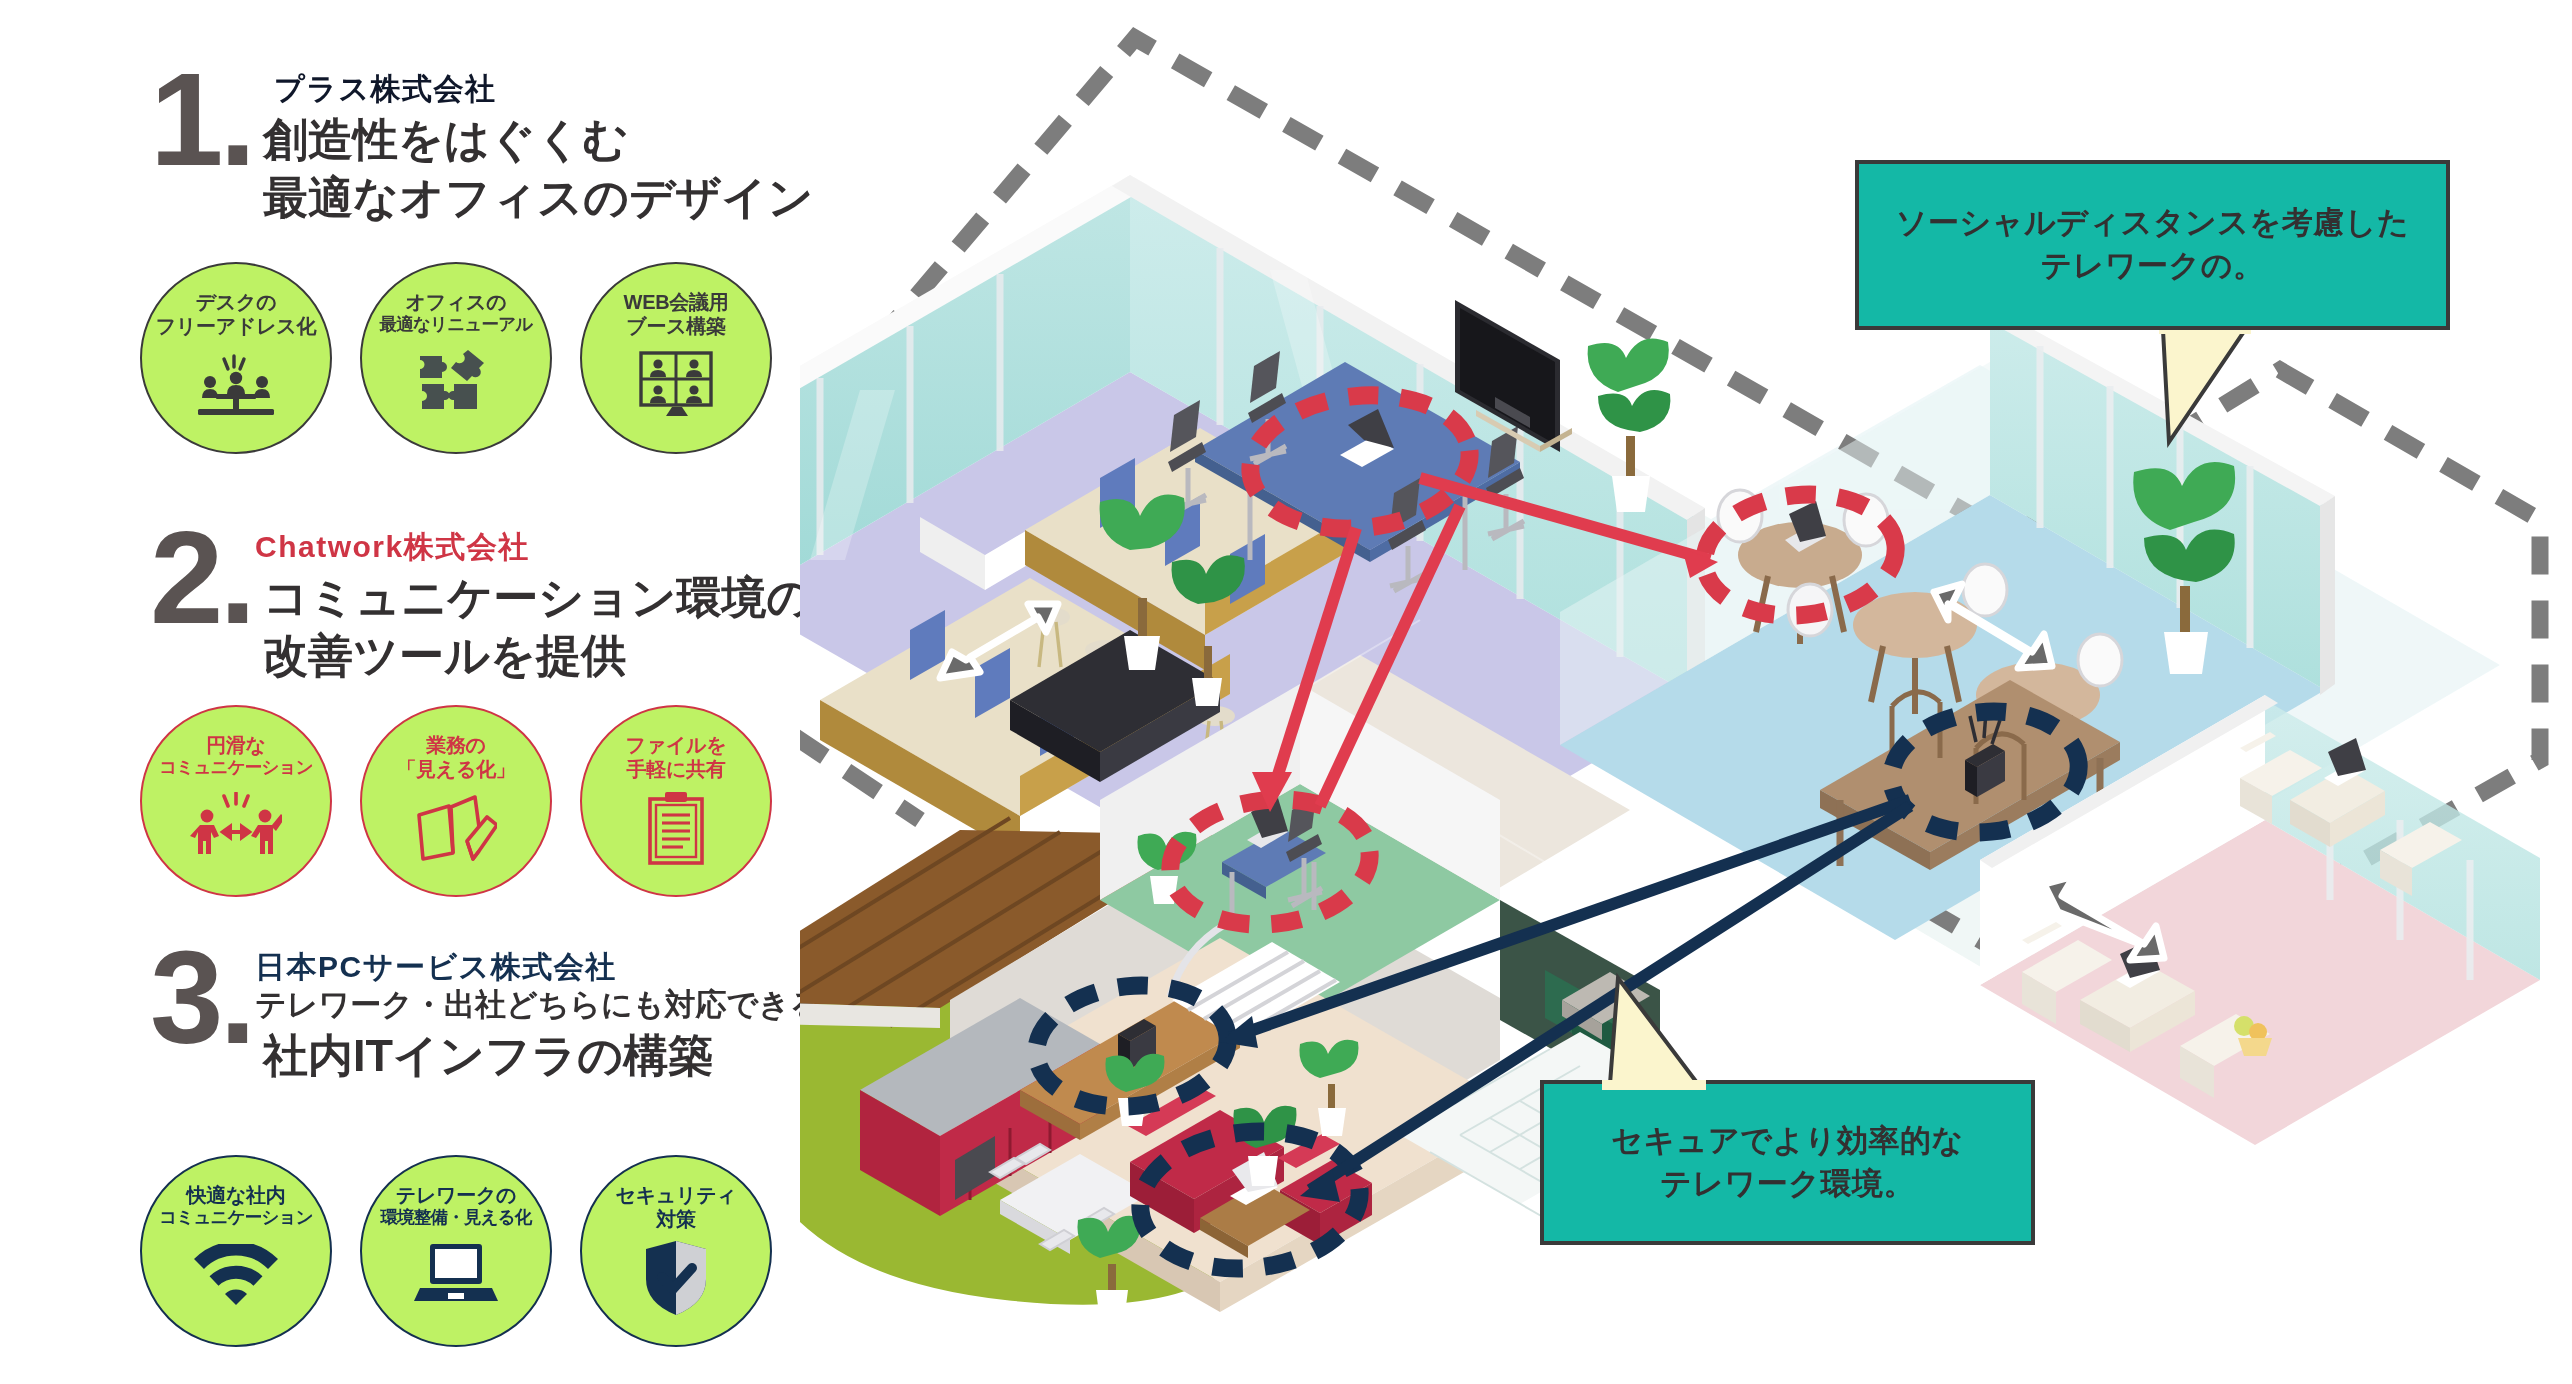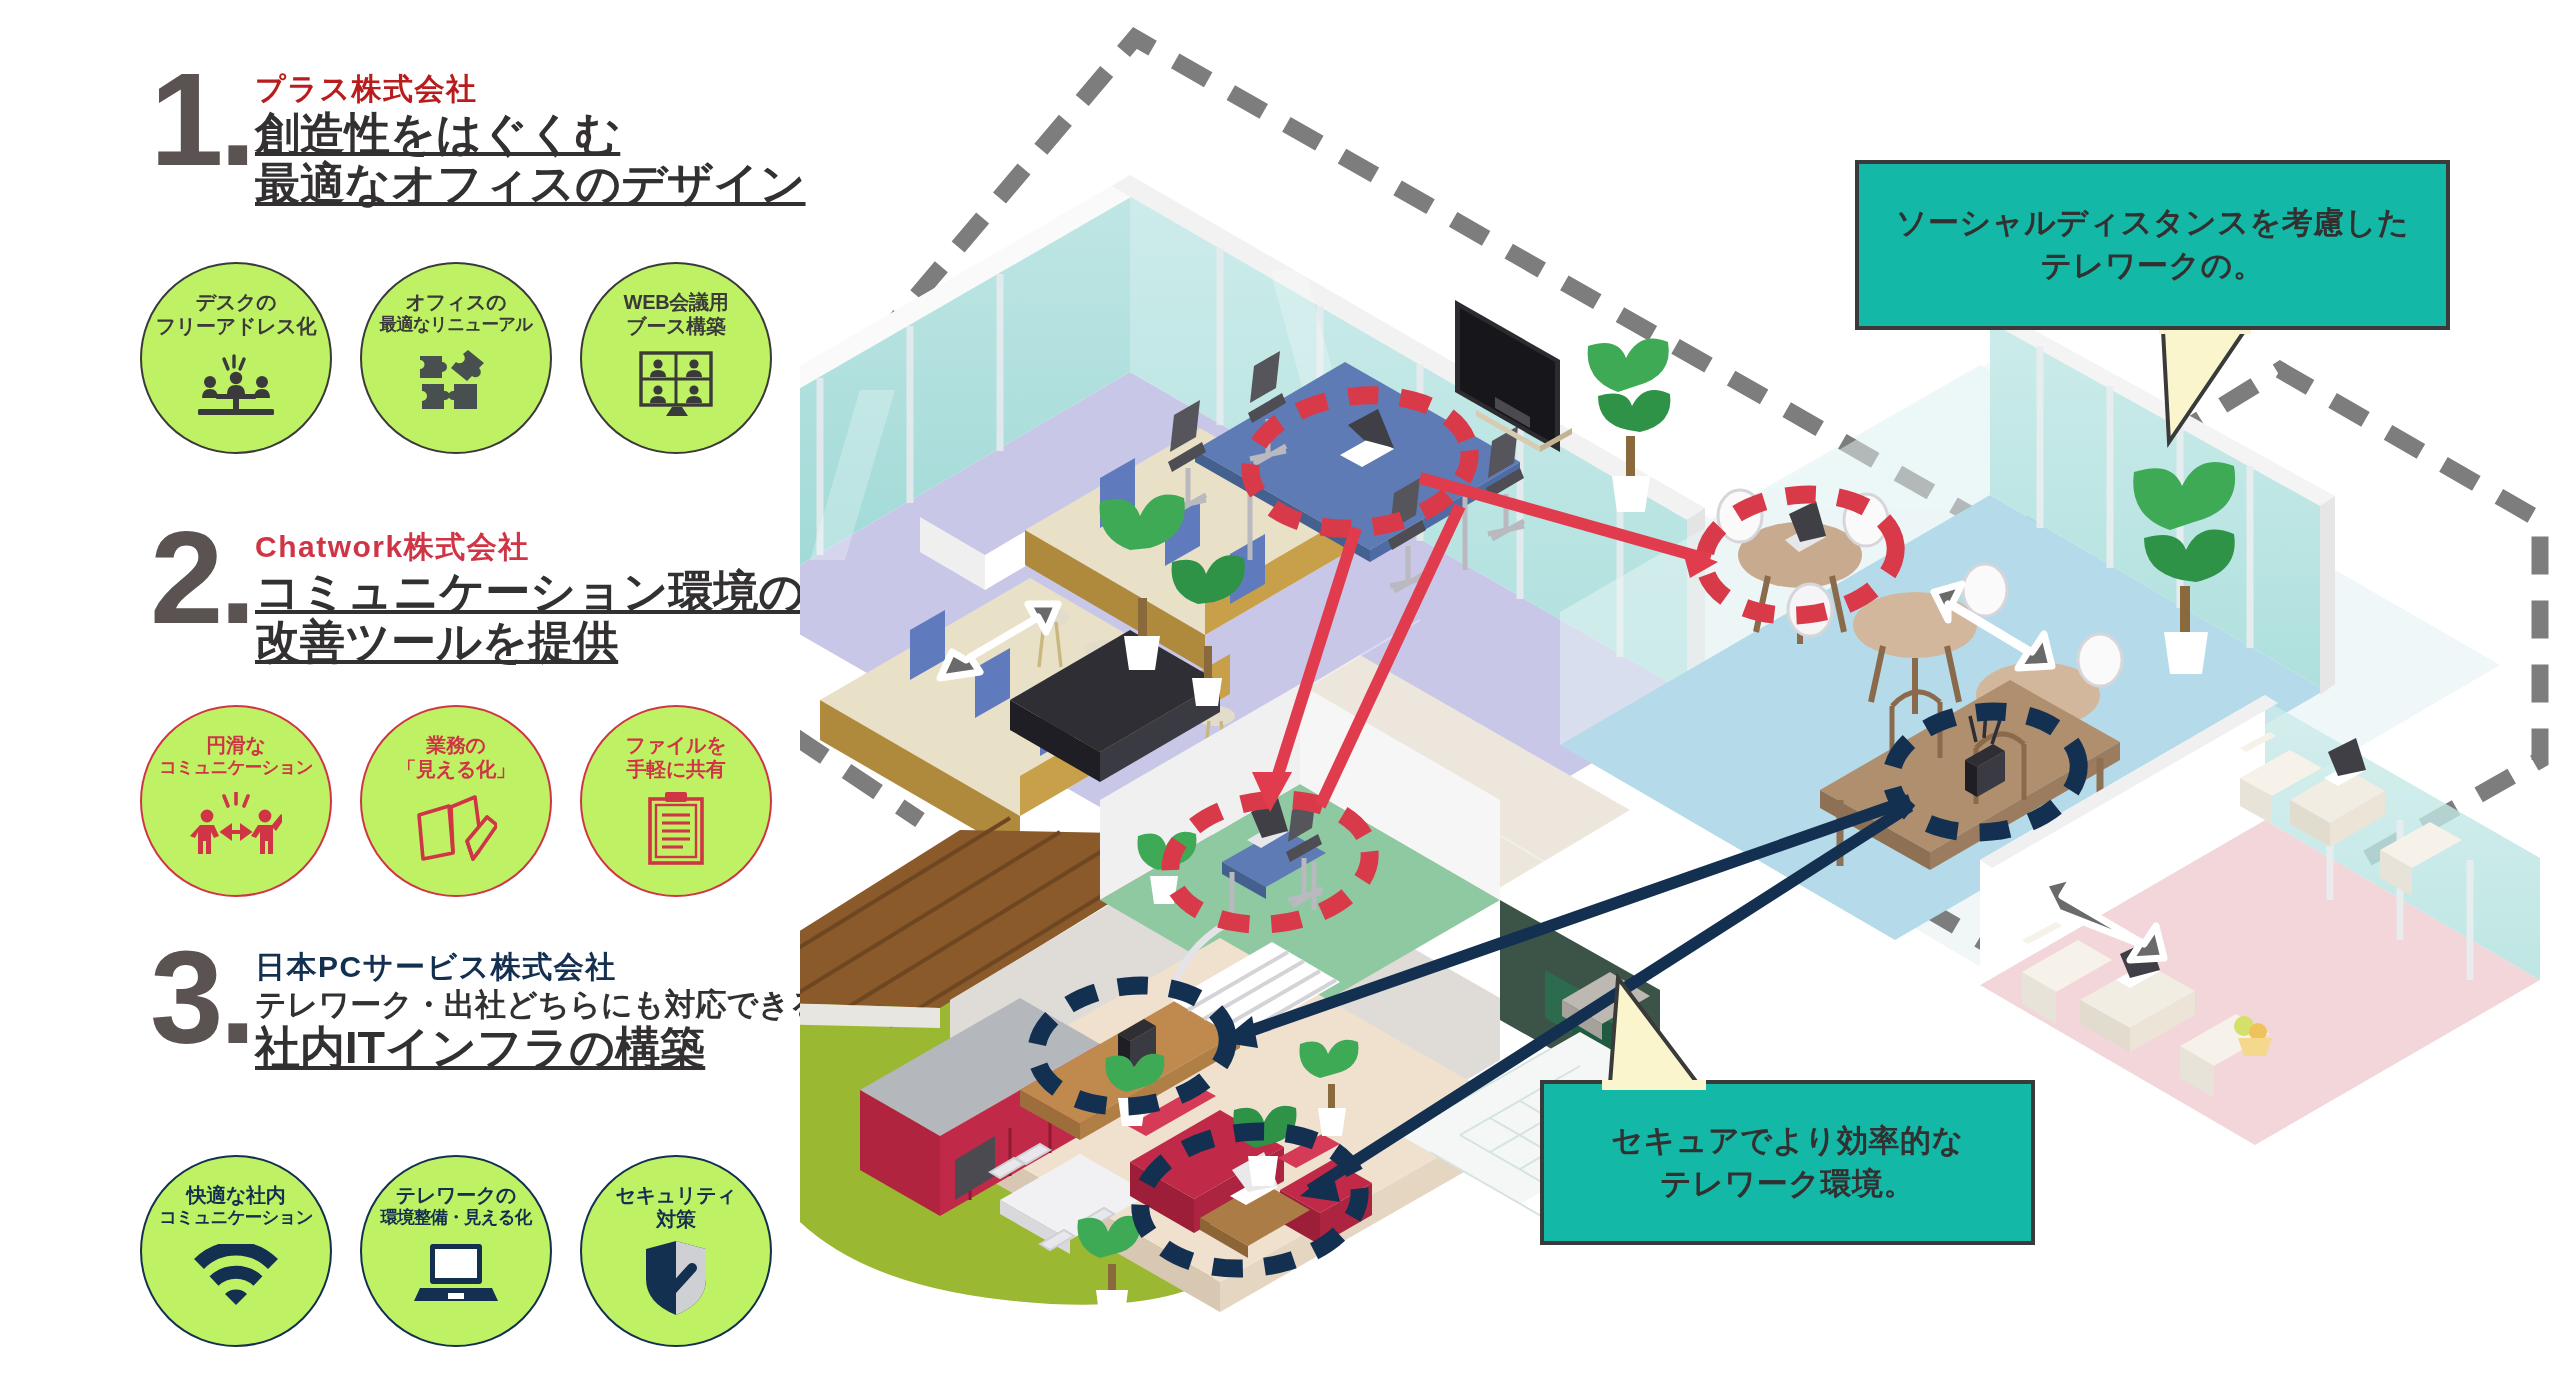--- a/index.html
+++ b/index.html
@@ -23,26 +23,26 @@
     position:absolute;left:150px;top:-18px;
     font-size:132px;font-weight:bold;line-height:1;
     color:#5a5352;letter-spacing:-4px;
     font-family:"Liberation Sans",sans-serif;
   }
   .headtext{position:absolute;left:255px;top:0px;}
   .company{
     font-size:30px;font-weight:bold;letter-spacing:1.5px;
     line-height:1.15;margin:0 0 2px 0;white-space:nowrap;
   }
-  .c-gray{color:#b91c1c;}
+  .c-gray{color:#0f172a;margin-left:19px;}
   .c-red{color:#cf3545;}
   .c-navy{color:#143050;}
   .title-lg{
     font-size:45px;font-weight:bold;color:#333031;
-    line-height:1.12;letter-spacing:0px;white-space:nowrap;margin:0;text-decoration:underline;
+    line-height:1.12;letter-spacing:0px;white-space:nowrap;margin:8px;
   }
   .title-sm{
     font-size:31px;font-weight:bold;color:#333031;
     line-height:1.18;letter-spacing:0px;white-space:nowrap;margin:0;
   }
 
   
   .icon-row{position:absolute;left:140px;display:flex;gap:28px;}
   #sec-1 .icon-row{top:190px;}
   #sec-2 .icon-row{top:175px;}

